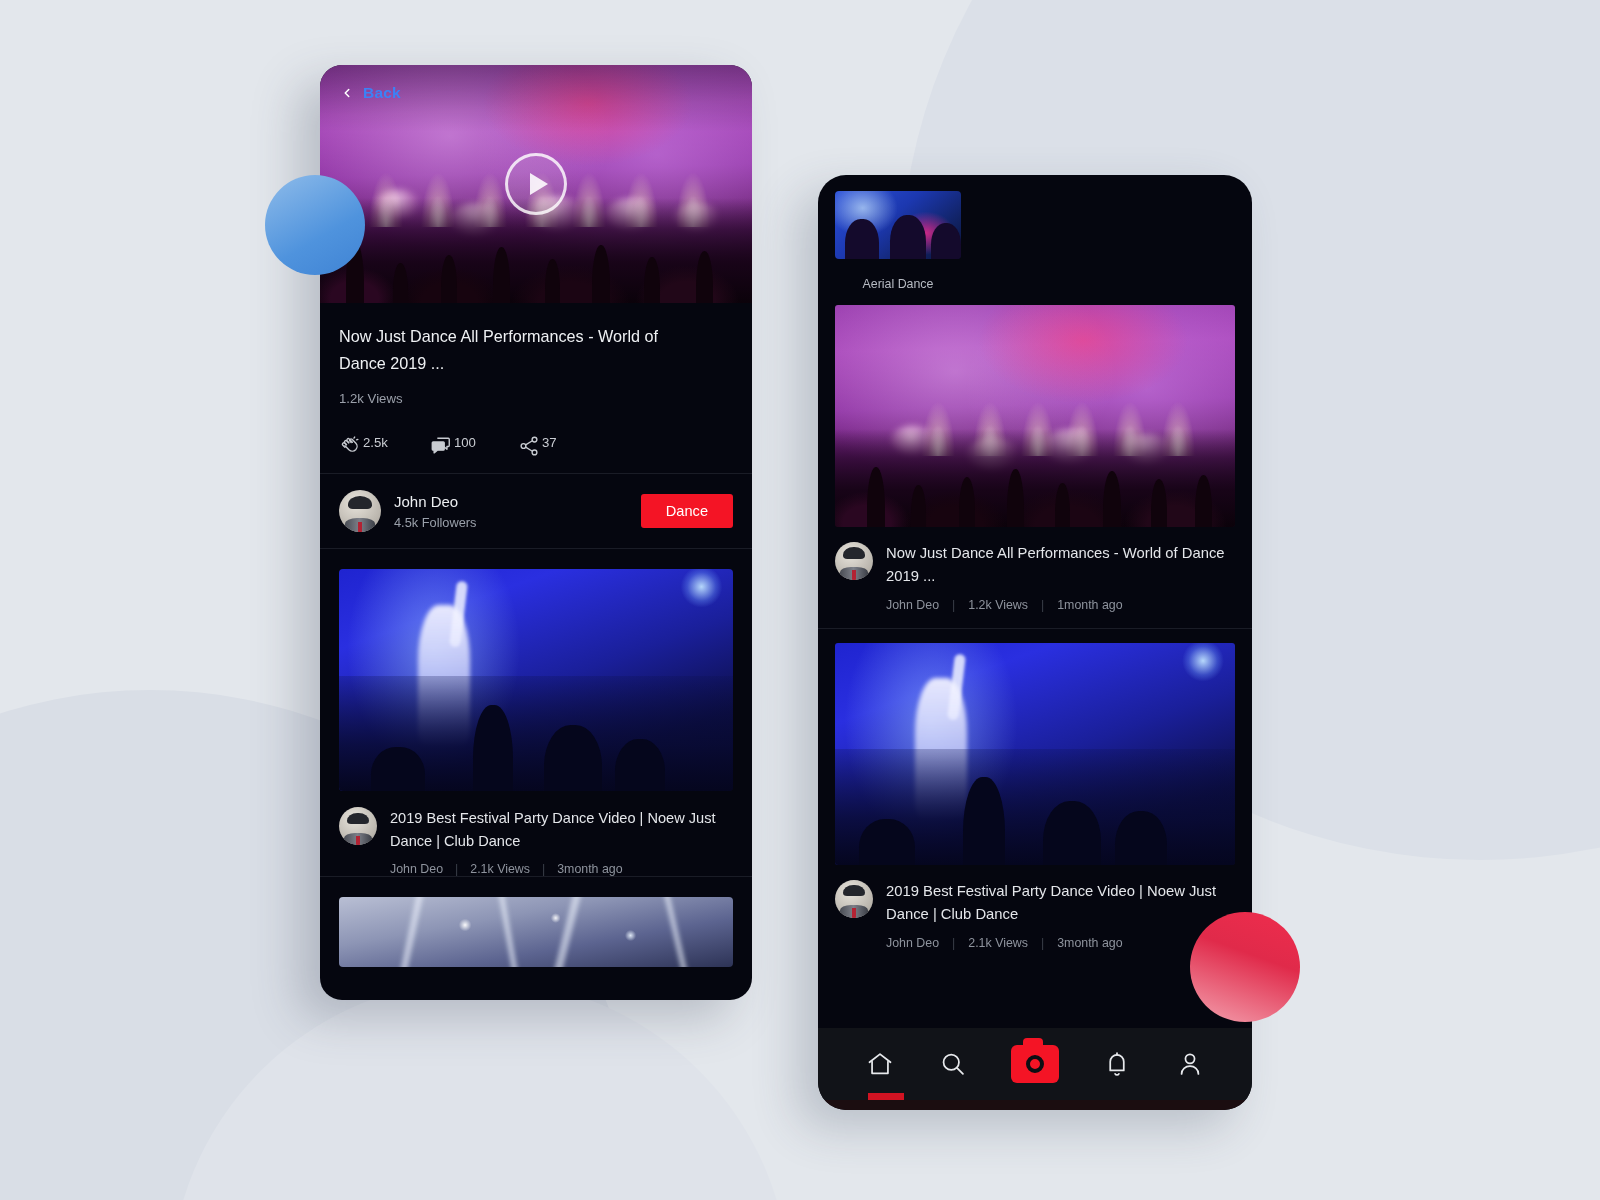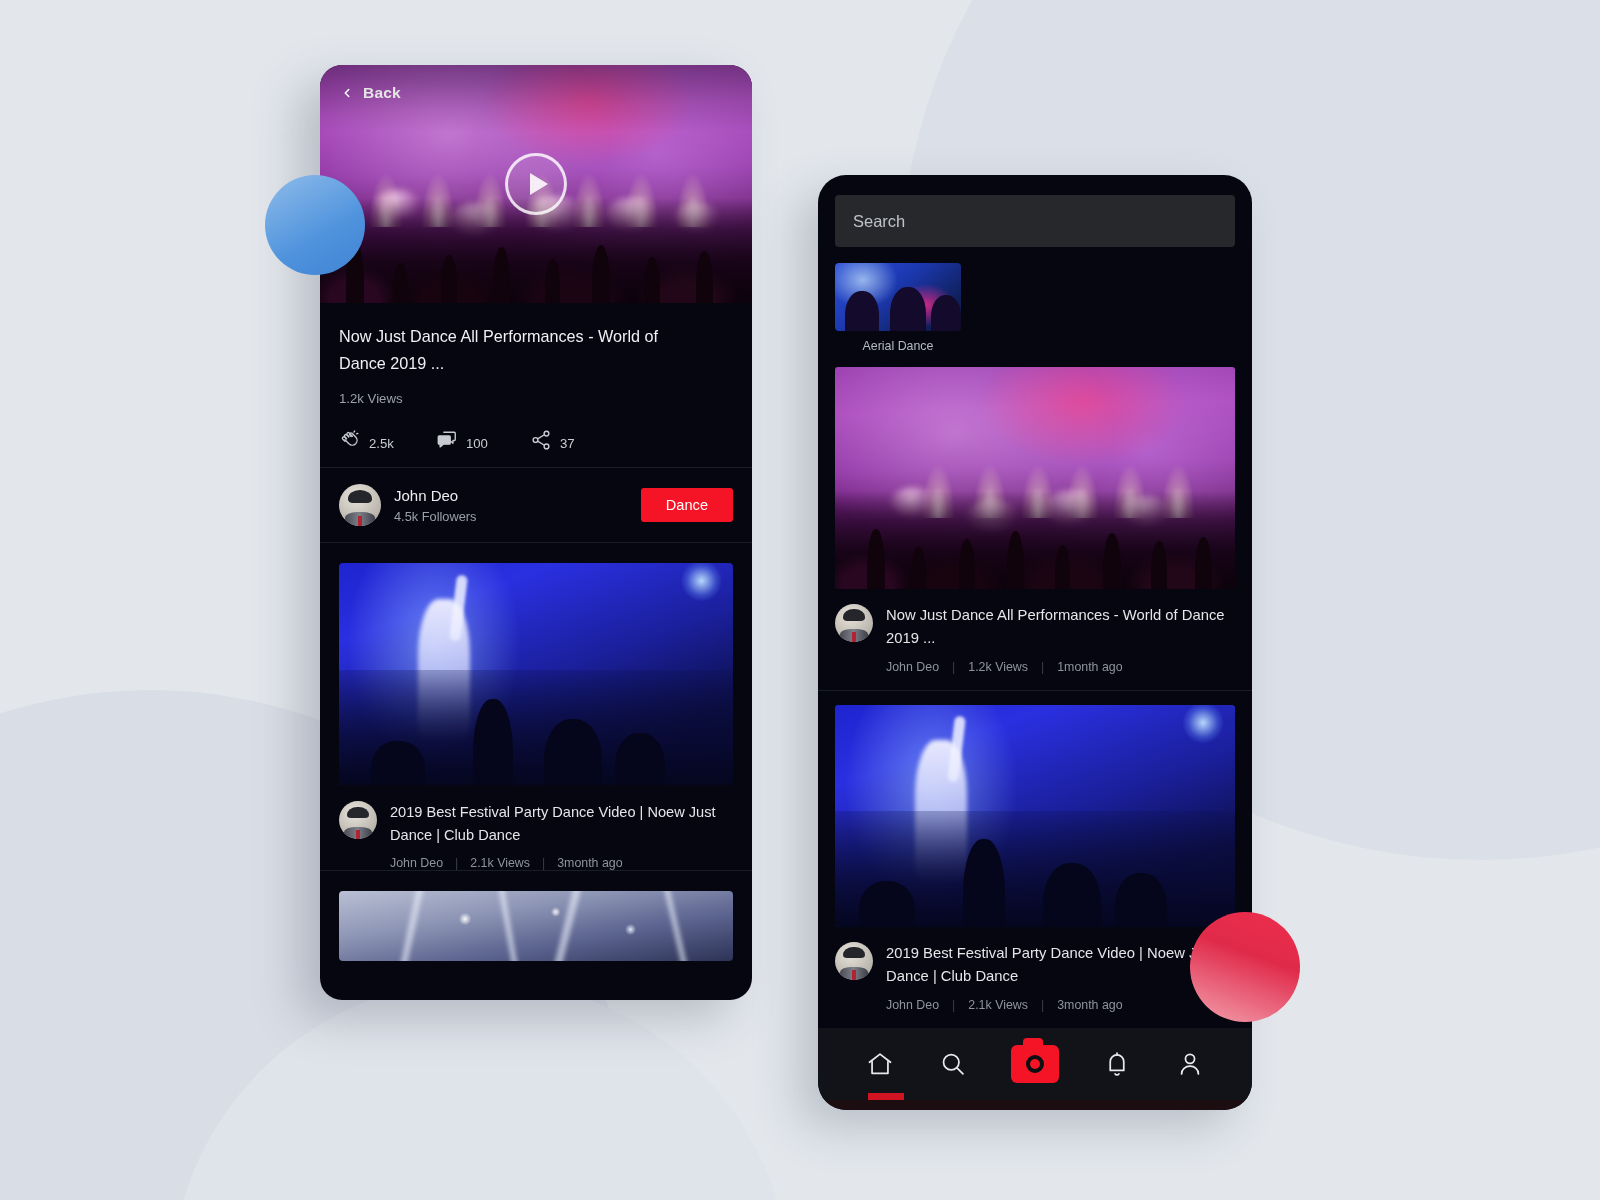--- a/index.html
+++ b/index.html
@@ -115,21 +115,21 @@
     position: absolute; inset: 0;
     background: linear-gradient(to bottom, rgba(0,0,0,0.30) 0%, rgba(0,0,0,0) 28%);
   }
 
   .back-bar {
     position: absolute; left: 20px; top: 19px;
     display: flex; align-items: center; gap: 9px;
     z-index: 4;
   }
   .back-chevron { width: 14px; height: 14px; display: block; }
-  .back-label { color: #e5e5e5; font-size: 15.5px; font-weight: bold; letter-spacing: .2px; }
+  .back-label { color: #3b82f6; font-size: 15.5px; font-weight: bold; letter-spacing: .2px; }
 
   .play-btn {
     position: absolute; left: 50%; top: 50%;
     transform: translate(-50%,-50%);
     width: 62px; height: 62px; border-radius: 50%;
     border: 3.5px solid rgba(255,255,255,0.80);
     background: rgba(255,255,255,0.10);
     display: flex; align-items: center; justify-content: center;
     z-index: 4;
   }
@@ -141,21 +141,21 @@
   }
 
   .meta-block { padding: 20px 19px 16px 19px; }
   .video-title {
     color: #eef0f3; font-size: 16.2px; line-height: 1.68; font-weight: normal;
     max-width: 360px;
   }
   .views-line { color: #9ba0aa; font-size: 13.2px; margin-top: 14px; }
 
   .stats-row { display: flex; align-items: center; gap: 42px; margin-top: 23px; }
-  .stat { display: flex; align-items: flex-end; gap: 8px; }
+  .stat { display: flex; align-items: flex-start; gap: 2px; margin-top: 6px; }
   .stat-val { color: #c9ccd2; font-size: 13.2px; }
 
   .divider { height: 1px; background: #1a1c26; }
 
   .author-row {
     display: flex; align-items: center; gap: 13px;
     padding: 16px 19px;
   }
   .avatar {
     width: 42px; height: 42px; border-radius: 50%;
@@ -260,21 +260,21 @@
 
   .cat-strip {
     display: flex; gap: 17px;
     padding: 16px 0 0 17px;
     overflow: hidden;
   }
   .cat { width: 126px; flex-shrink: 0; }
   .cat-thumb { width: 126px; height: 68px; border-radius: 4px; overflow: hidden; position: relative; }
   .cat-label {
     display: block; text-align: center;
-    color: #b7bbc3; font-size: 12.4px; margin-top: 8px;
+    color: #b7bbc3; font-size: 12.4px; margin-top: 18px;
     white-space: nowrap;
   }
   .cat-aerial {
     background:
       radial-gradient(ellipse 40px 30px at 72% 62%, rgba(255,40,140,0.78), rgba(255,40,140,0) 72%),
       radial-gradient(ellipse 50px 40px at 22% 25%, rgba(200,230,255,0.70), rgba(200,230,255,0) 70%),
       linear-gradient(140deg, #2b50d8 0%, #1c38b0 42%, #10215f 78%, #0a1238 100%);
   }
   .cat-aerial .silh {
     position: absolute; bottom: 0; background: #140a2c; border-radius: 46% 46% 0 0 / 60% 60% 0 0;
@@ -465,25 +465,20 @@
         <div class="beam" style="left:20%;top:-10px;width:7px;height:92px;transform:rotate(12deg);"></div>
         <div class="beam" style="left:40%;top:-10px;width:6px;height:88px;transform:rotate(-10deg);"></div>
         <div class="beam" style="left:60%;top:-10px;width:8px;height:95px;transform:rotate(14deg);"></div>
         <div class="beam" style="left:82%;top:-10px;width:6px;height:90px;transform:rotate(-13deg);"></div>
       </div>
     </div>
   </div>
 
   <div class="phone" id="phone-right">
 
-    <div class="search-wrap">
-      <div class="search-box">
-        <span class="search-text">Search</span>
-      </div>
-    </div>
 
     <div class="cat-strip">
       <div class="cat">
         <div class="cat-thumb cat-aerial">
           <div class="silh" style="left:8%;width:34px;height:40px;"></div>
           <div class="silh" style="left:44%;width:36px;height:44px;"></div>
           <div class="silh" style="left:76%;width:30px;height:36px;"></div>
         </div>
         <span class="cat-label">Aerial Dance</span>
       </div>

